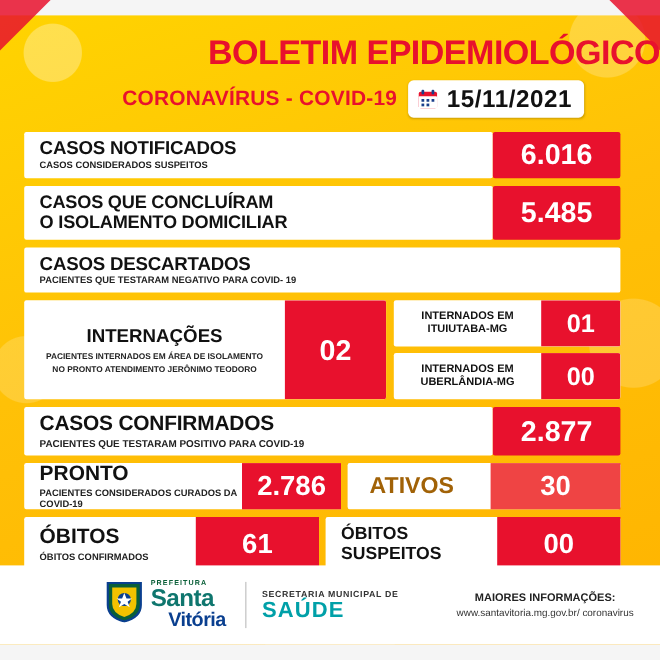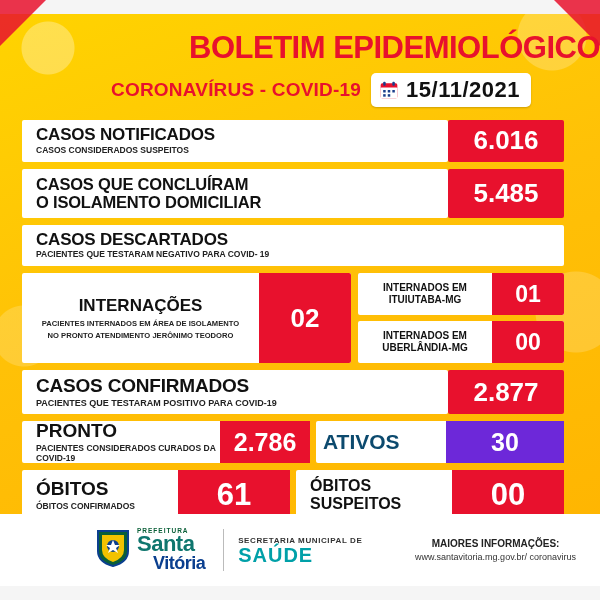--- a/index.html
+++ b/index.html
@@ -75,31 +75,31 @@
   .conf .lbl .small{font-size:9px;}
 
   
   .cur{display:flex;margin-bottom:7px;gap:0;}
   .cur .c1{flex:1;background:#fff;display:flex;align-items:center;border-radius:2px 0 0 2px;}
   .cur .c1 .tx{padding-left:14px;}
   .cur .c1 .tx .big{font-size:19px;font-weight:bold;color:#111;line-height:1.05;}
   .cur .c1 .tx .small{font-size:8.5px;font-weight:bold;color:#222;margin-top:2px;}
   .cur .c1 .n{background:#e8112d;color:#fff;font-weight:bold;font-size:25px;width:108px;height:100%;display:flex;align-items:center;justify-content:center;margin-left:auto;}
   .cur .c2{width:248px;background:#fff;display:flex;align-items:center;margin-left:6px;border-radius:2px;}
-  .cur .c2 .lab{font-size:21px;font-weight:bold;color:#0c4a6e;padding-left:7px;}
-  .cur .c2 .n{background:#6d28d9;color:#fff;font-weight:bold;font-size:25px;width:118px;height:100%;display:flex;align-items:center;justify-content:center;margin-left:auto;}
+  .cur .c2 .lab{font-size:21px;font-weight:bold;color:#a16207;padding-left:20px;}
+  .cur .c2 .n{background:#ef4444;color:#fff;font-weight:bold;font-size:25px;width:118px;height:100%;display:flex;align-items:center;justify-content:center;margin-left:auto;}
 
   
   .obt{display:flex;gap:6px;}
   .obt .o{flex:1;background:#fff;display:flex;align-items:center;border-radius:2px;height:50px;}
   .obt .o .tx{padding-left:14px;}
   .obt .o .tx .big{font-size:19px;font-weight:bold;color:#111;line-height:1.05;}
   .obt .o .tx .big.two{font-size:16px;line-height:1.12;}
   .obt .o .tx .small{font-size:8.5px;font-weight:bold;color:#222;margin-top:2px;}
-  .obt .o .n{background:#e8112d;color:#fff;font-weight:bold;font-size:31px;width:112px;height:100%;display:flex;align-items:center;justify-content:center;margin-left:auto;}
+  .obt .o .n{background:#e8112d;color:#fff;font-weight:bold;font-size:25px;width:112px;height:100%;display:flex;align-items:center;justify-content:center;margin-left:auto;}
 
   
   .footer{position:absolute;left:0;bottom:14px;width:600px;height:72px;background:#fff;display:flex;align-items:center;}
   .logo{display:flex;align-items:center;gap:7px;margin-left:96px;}
   .brasao{width:34px;height:38px;}
   .logo .txt .p{font-size:6.5px;font-weight:bold;color:#0a5f38;letter-spacing:1px;line-height:1;}
   .logo .txt .sv1{font-size:22px;font-weight:bold;color:#0f766e;line-height:.95;letter-spacing:-0.5px;}
   .logo .txt .sv2{font-size:18px;font-weight:bold;color:#0a3f8f;line-height:.95;letter-spacing:-0.5px;padding-left:16px;}
   .divider{width:1px;height:42px;background:#bbb;margin:0 14px 0 18px;}
   .saude .s1{font-size:8px;font-weight:bold;color:#333;letter-spacing:.6px;}

